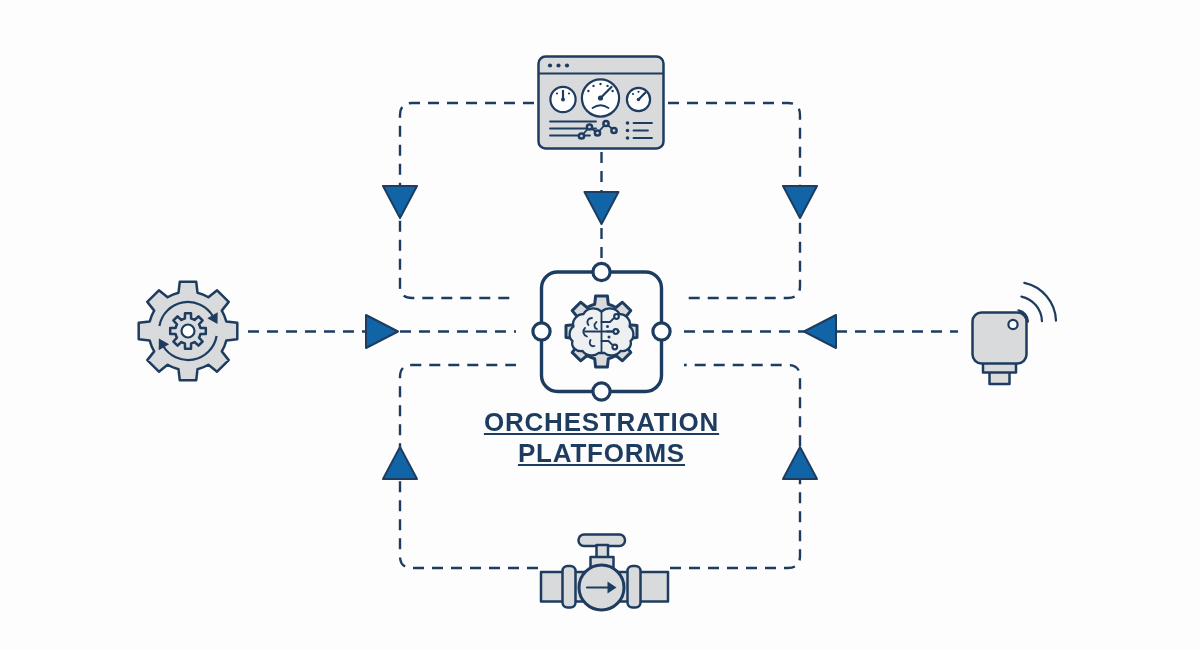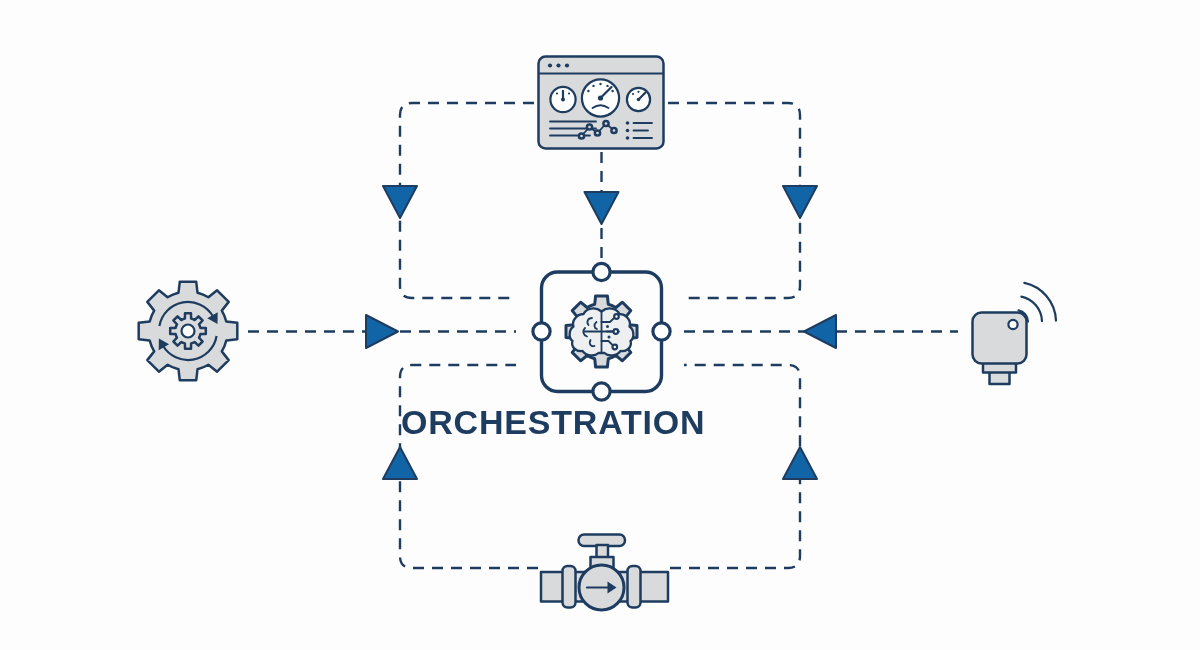--- a/index.html
+++ b/index.html
@@ -18,22 +18,22 @@
   .shape{fill:var(--icon-fill);stroke:var(--navy);stroke-width:2.5;stroke-linejoin:round;}
   .shape-thick{stroke-width:3;}
   .white{fill:#ffffff;stroke:var(--navy);}
   .nvf{fill:var(--navy);stroke:none;}
   .arrowhead{fill:var(--arrow-blue);stroke:var(--navy);stroke-width:2;stroke-linejoin:round;}
   .brain{fill:var(--brain-fill);stroke:var(--navy);stroke-width:2.3;stroke-linejoin:round;stroke-linecap:round;}
   .thin{stroke:var(--navy);fill:none;stroke-width:1.8;stroke-linecap:round;}
 
   .hub-label{
     position:absolute;left:401px;top:407px;width:401px;
-    text-align:left;color:var(--navy);
-    font-weight:700;font-size:34px;line-height:31px;letter-spacing:0.8px;
+    text-align:center;color:var(--navy);
+    font-weight:700;font-size:26px;line-height:31px;letter-spacing:0.8px;text-decoration:underline;
   }
 </style>
 </head>
 <body>
 
 <div class="stage">
 <svg width="1200" height="650" viewBox="0 0 1200 650">
 
   <path class="dash" d="M534 103 L412 103 Q400 103 400 115 L400 286 Q400 298 412 298 L516 298"></path>
   <path class="dash" d="M668 103 L788 103 Q800 103 800 115 L800 286 Q800 298 788 298 L684 298"></path>
@@ -170,14 +170,15 @@
       <path class="thin" d="M607 331.5 L612.5 331.5" stroke-width="1.6"></path>
       <circle class="white ln" cx="615.8" cy="331.5" r="2.3" stroke-width="1.6"></circle>
       <circle class="nvf" cx="607.5" cy="326.5" r="1.5"></circle>
       <circle class="nvf" cx="609" cy="337" r="1.5"></circle>
     </g>
   </g>
 </svg>
 
 <div class="hub-label">
   <div>ORCHESTRATION</div>
+  <div>PLATFORMS</div>
 </div>
 </div>
 
 </body></html>

